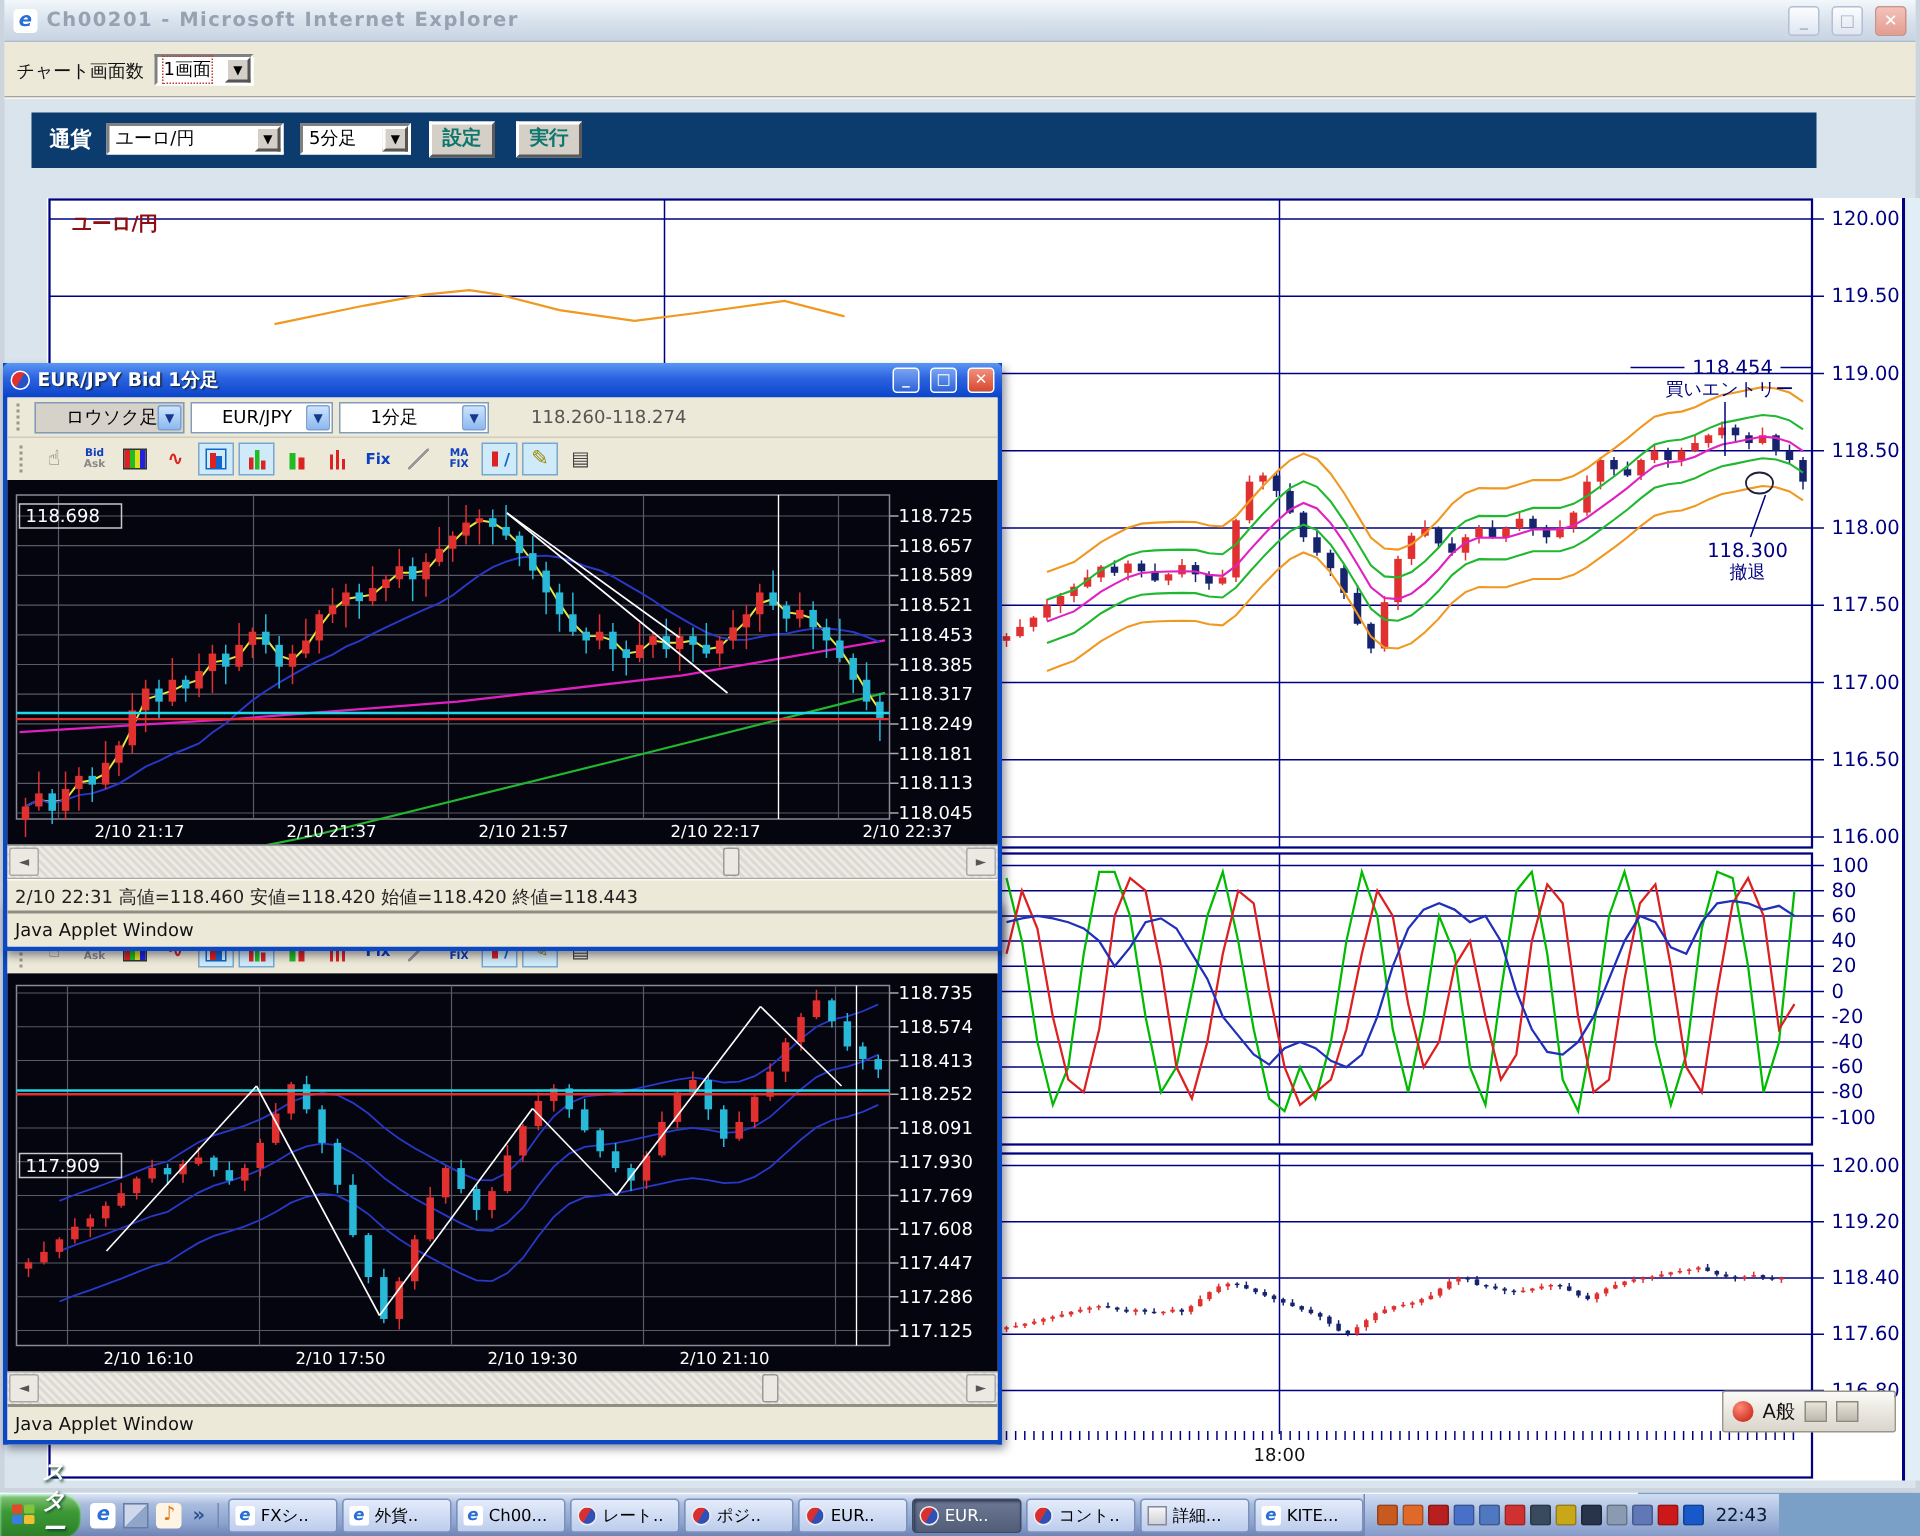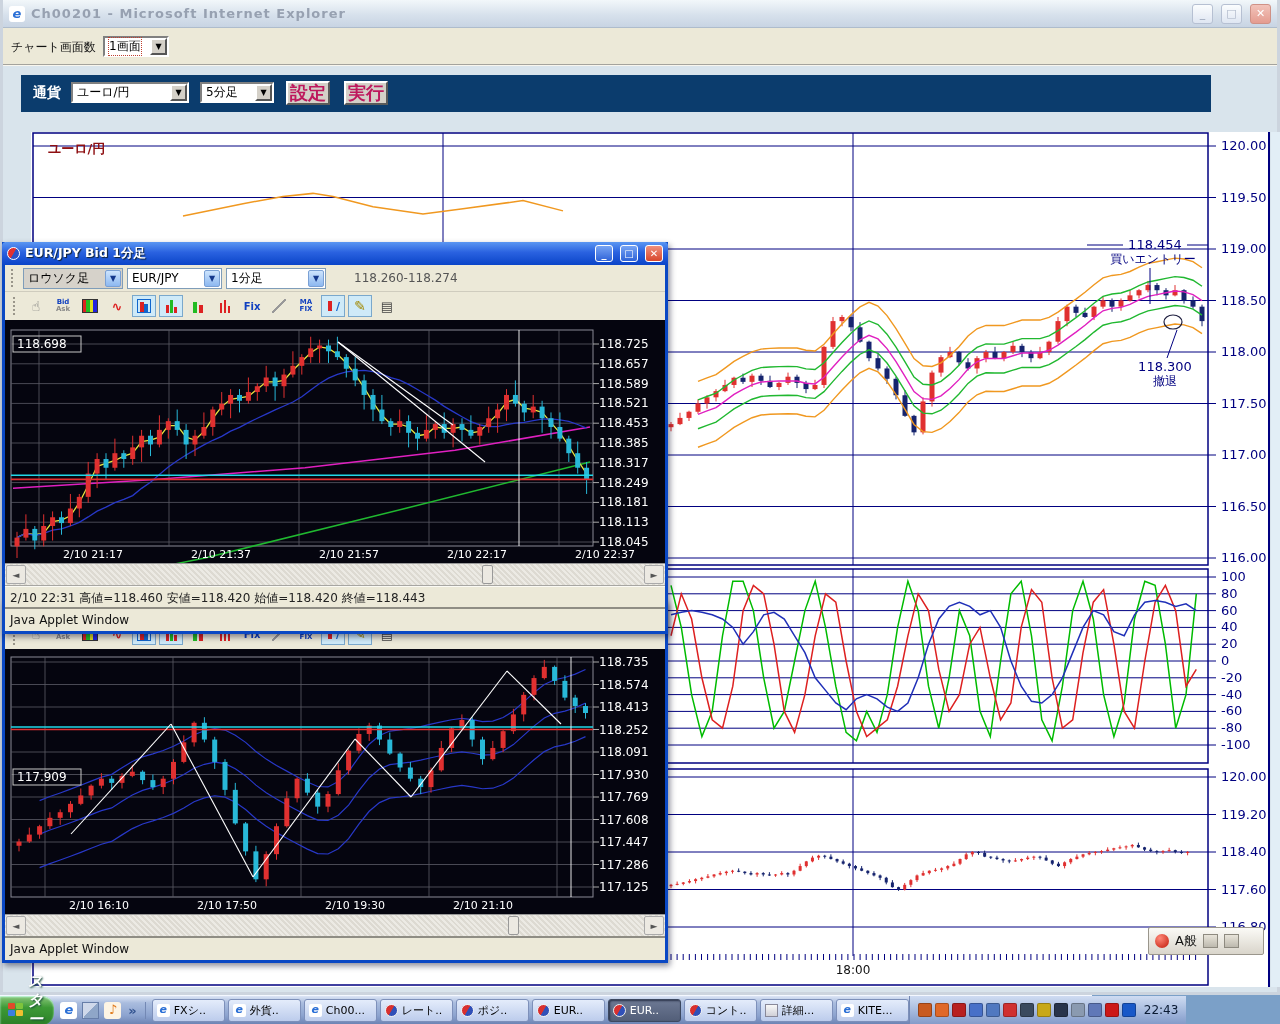--- a/index.html
+++ b/index.html
@@ -14,39 +14,39 @@
 .ie-title{flex:1;color:#97a1b1;font-weight:bold;font-size:13px;letter-spacing:1px}
 .cap-btn{width:21px;height:20px;margin-left:2px;border:1px solid #b6c0d2;border-radius:3px;background:linear-gradient(#fbfdfe,#dfe6f2);color:#a9b3c5;font-size:11px;font-weight:bold;display:flex;align-items:center;justify-content:center}
 .cap-close{background:linear-gradient(#f2c3ba,#e49c90);border-color:#cf9186;color:#fff}
 #menu-row{position:absolute;left:0;top:28px;width:100%;height:38px;background:#ece9d8;border-bottom:2px groove #f8f6ee}
 #menu-label{position:absolute;left:8px;top:11px;font-size:12px;color:#111}
 #menu-combo{position:absolute;left:100px;top:8px;width:66px}
 #navy-toolbar{position:absolute;left:18px;top:75px;width:1190px;height:37px;background:#0b3c6d}
 #currency-label{position:absolute;left:12px;top:9px;color:#fff;font-weight:bold;font-size:14px}
 #currency-combo{position:absolute;left:50px;top:7px;width:118px}
 #interval-combo{position:absolute;left:179px;top:7px;width:74px}
-.cbtn{position:absolute;top:6px;height:24px;background:#d4d0c8;border:2px solid;border-color:#fff #5a5a5a #5a5a5a #fff;font-weight:bold;font-size:18px;text-align:center;line-height:19px;color:#be185d}
+.cbtn{position:absolute;top:6px;height:24px;background:#d4d0c8;border:2px solid;border-color:#fff #5a5a5a #5a5a5a #fff;font-weight:bold;font-size:13px;text-align:center;line-height:19px;color:#0f766e}
 #btn-settei{left:265px;width:44px}
 #btn-jikkou{left:323px;width:44px}
 
 .ccombo{height:21px;background:#fff;border:2px solid;border-color:#808080 #fff #fff #808080;font-size:12px;display:flex;align-items:center;padding-left:4px;position:relative;color:#000}
 .ccombo .carr{position:absolute;right:0;top:0;bottom:0;width:17px;background:#d4d0c8;border:2px solid;border-color:#fff #555 #555 #fff;font-size:8px;display:flex;align-items:center;justify-content:center;color:#000}
 .focus-dotted{outline:1px dotted #c04030}
 #main-chart{position:absolute;left:28px;top:132px}
 #chart-title{position:absolute;left:45px;top:140px;font-size:13px;font-weight:bold;color:#8e0f12;z-index:2}
 
 
 .xp-window{position:absolute;background:#ece9d8;border:3px solid #0a48c4;border-top:none;box-shadow:2px 3px 6px rgba(0,0,30,.45)}
 .xp-titlebar{height:23px;margin:0 -3px;background:linear-gradient(#5a96f2,#2a62e0 45%,#0a44c8);display:flex;align-items:center;gap:5px;padding:0 5px;border-radius:4px 4px 0 0}
 .applet-ico{width:13px;height:13px;border-radius:50%;background:linear-gradient(120deg,#e03030 48%,#2a52c8 52%);border:1px solid #fff}
 .xp-title{flex:1;color:#fff;font-weight:bold;font-size:12.5px;text-shadow:1px 1px 1px #123}
 .xp-btn{width:18px;height:17px;margin-left:2px;border:1px solid #fff;border-radius:3px;background:linear-gradient(#77a4f4,#2f63d8);color:#fff;font-size:10px;font-weight:bold;display:flex;align-items:center;justify-content:center}
 .xp-close{background:linear-gradient(#f0907c,#d8472c)}
 .applet-toolbar1{height:27px;background:#ece9d8;display:flex;align-items:center;gap:4px;padding-left:6px;border-bottom:1px solid #cfccbe}
-.xcombo{height:21px;background:#fff;border:1px solid #7f9db9;font-size:12px;display:flex;align-items:center;padding-left:4px;position:relative;color:#000}
+.xcombo{height:21px;background:#fff;border:1px solid #7f9db9;font-size:12px;display:flex;align-items:center;padding-left:20px;position:relative;color:#000}
 .xcombo.gray{background:#d6d2ca}
 .xcombo .xarr{position:absolute;right:1px;top:1px;bottom:1px;width:16px;border:1px solid #7aa0d4;border-radius:2px;background:linear-gradient(#cde4fd,#8db8f0);color:#14388c;font-size:8px;display:flex;align-items:center;justify-content:center}
 .quote-text{font-size:12px;color:#555;margin-left:24px}
 .applet-toolbar2{height:28px;background:#ece9d8;display:flex;align-items:center;gap:3px;padding-left:8px}
 .grip{width:3px;height:18px;border-left:2px dotted #9a968a;margin-right:5px}
 .tb-ico{width:24px;height:22px;display:inline-flex;align-items:center;justify-content:center;font-size:13px;position:relative;border:1px solid transparent}
 .tb-ico.sel{background:#cfeaf8;border:1px solid #7aa8cc}
 .tb-two{display:flex;flex-direction:column;line-height:7px;font-size:7px;font-weight:bold;color:#1040c0;text-align:center}
 .chart-svg{display:block;background:#05050f}
 .hscroll{height:22px;background:repeating-linear-gradient(45deg,#eceae4 0 2px,#dddad2 2px 4px);position:relative;border-top:1px solid #999}

